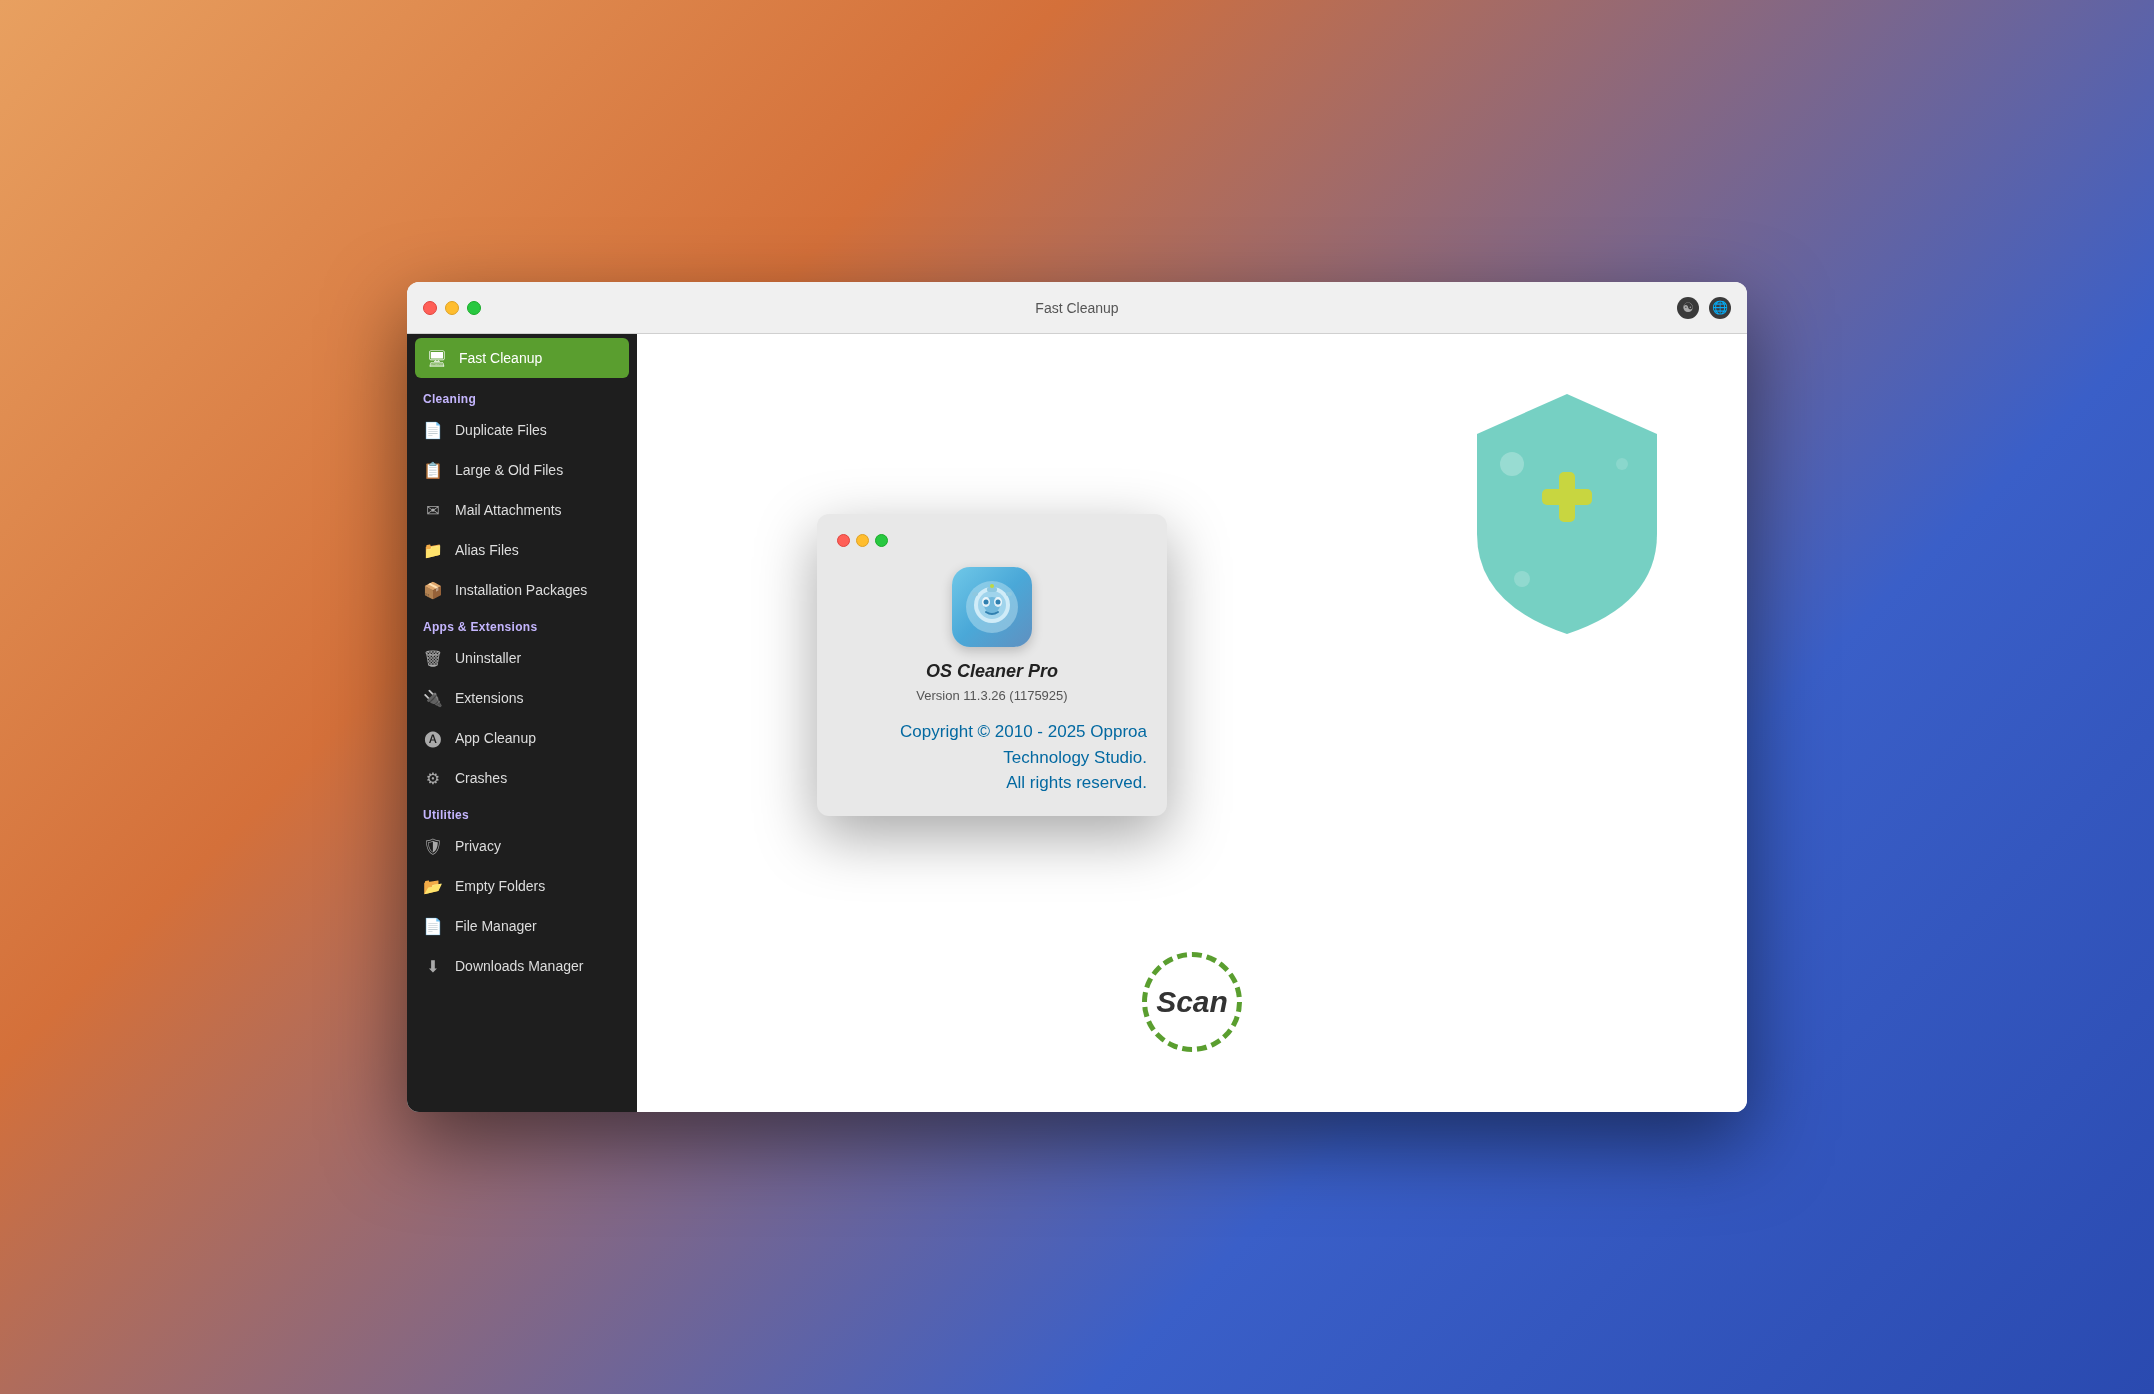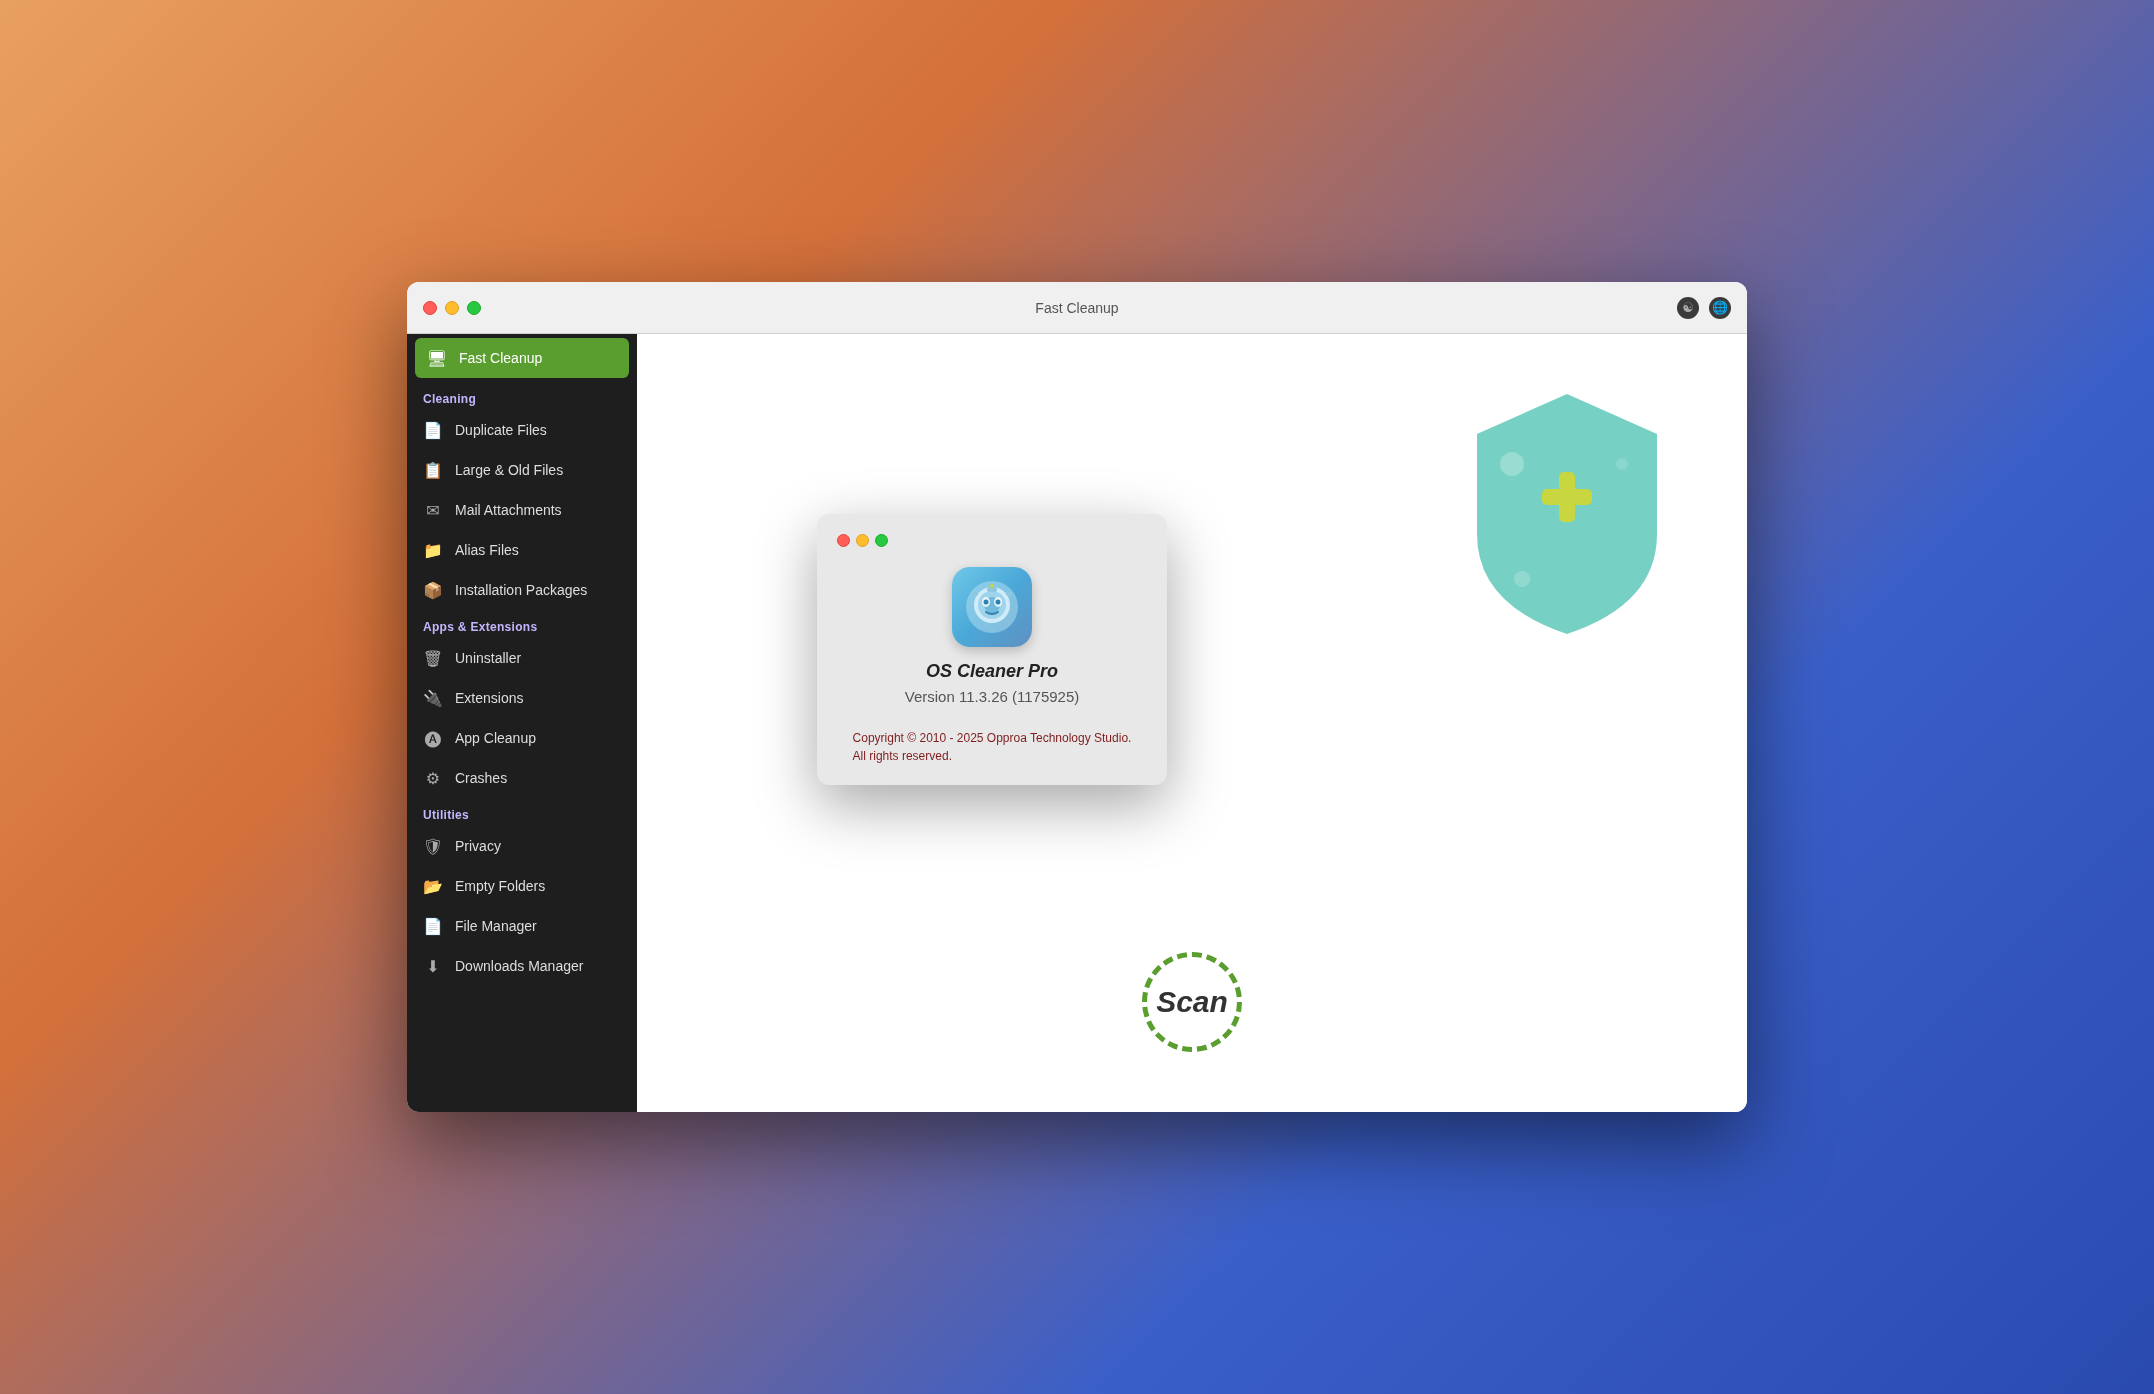--- a/index.html
+++ b/index.html
@@ -246,23 +246,23 @@
 
     .dialog-app-name {
       font-size: 18px;
       font-weight: 700;
       color: #222;
       margin-bottom: 6px;
       font-style: italic;
     }
 
     .dialog-version {
-      font-size: 15px;
+      font-size: 13px;
       color: #555;
-      margin-bottom: 24px;
+      margin-bottom: 16px;
     }
 
     .dialog-copyright {
       font-size: 12px;
       color: #666;
       text-align: center;
       line-height: 1.5;
     }
   </style>
 </head>
@@ -414,20 +414,20 @@
             <path d="M24 35 Q30 39 36 35" stroke="#3080b0" stroke-width="2" fill="none" stroke-linecap="round"></path>
             <rect x="10" y="15" width="6" height="4" rx="2" fill="#8ec8e0"></rect>
             <rect x="44" y="15" width="6" height="4" rx="2" fill="#8ec8e0"></rect>
             <rect x="25" y="10" width="10" height="5" rx="2" fill="#8ec8e0"></rect>
             <circle cx="30" cy="9" r="2" fill="#c0d840"></circle>
           </svg>
         </div>
 
         <div class="dialog-app-name">OS Cleaner Pro</div>
         <div class="dialog-version">Version 11.3.26 (1175925)</div>
-        <div class="dialog-copyright" style="font-size:12px;color:#7f1d1d;text-align:left;line-height:1.5;">
+        <div class="dialog-copyright" style="font-size:17px;color:#0369a1;text-align:right;line-height:1.5;">
           Copyright © 2010 - 2025 Opproa Technology Studio.<br>All rights reserved.
         </div>
       </div>
 
     </div>
   </div>
 </div>
 
 </body></html>

